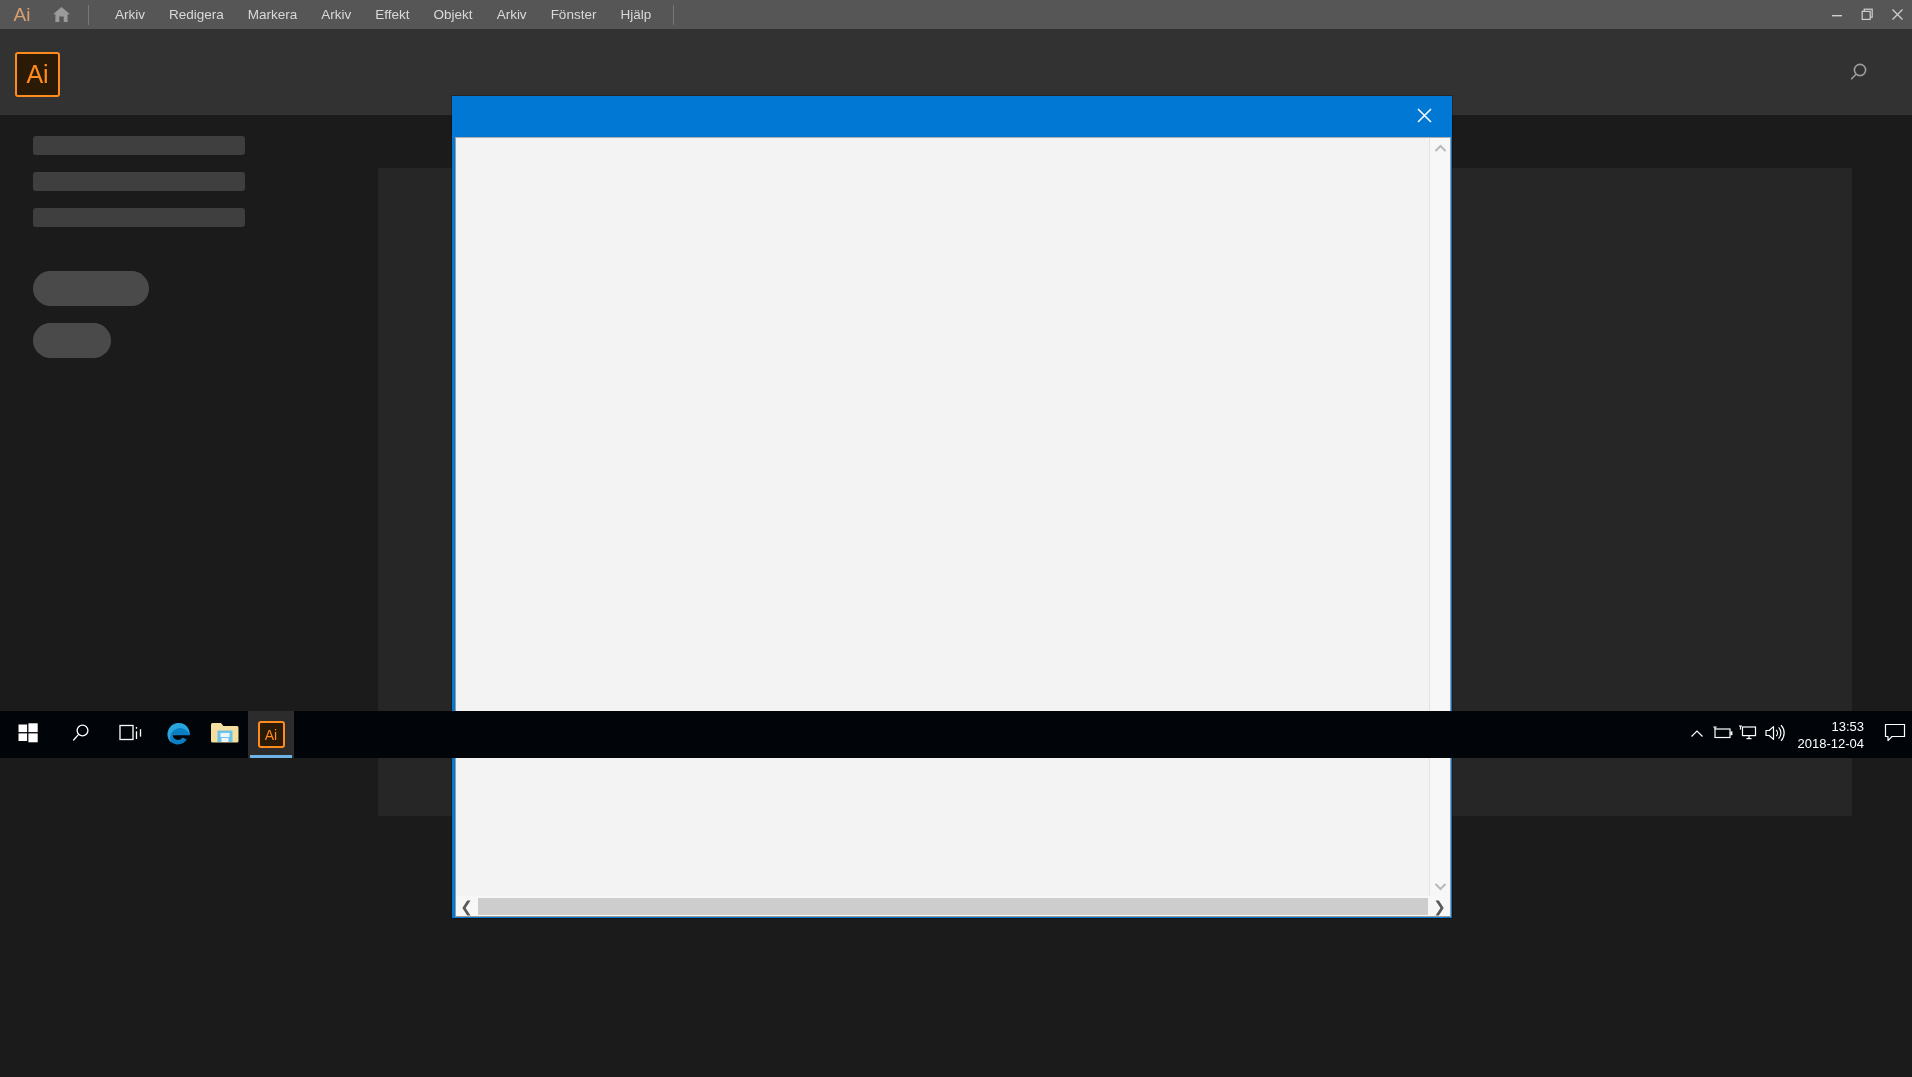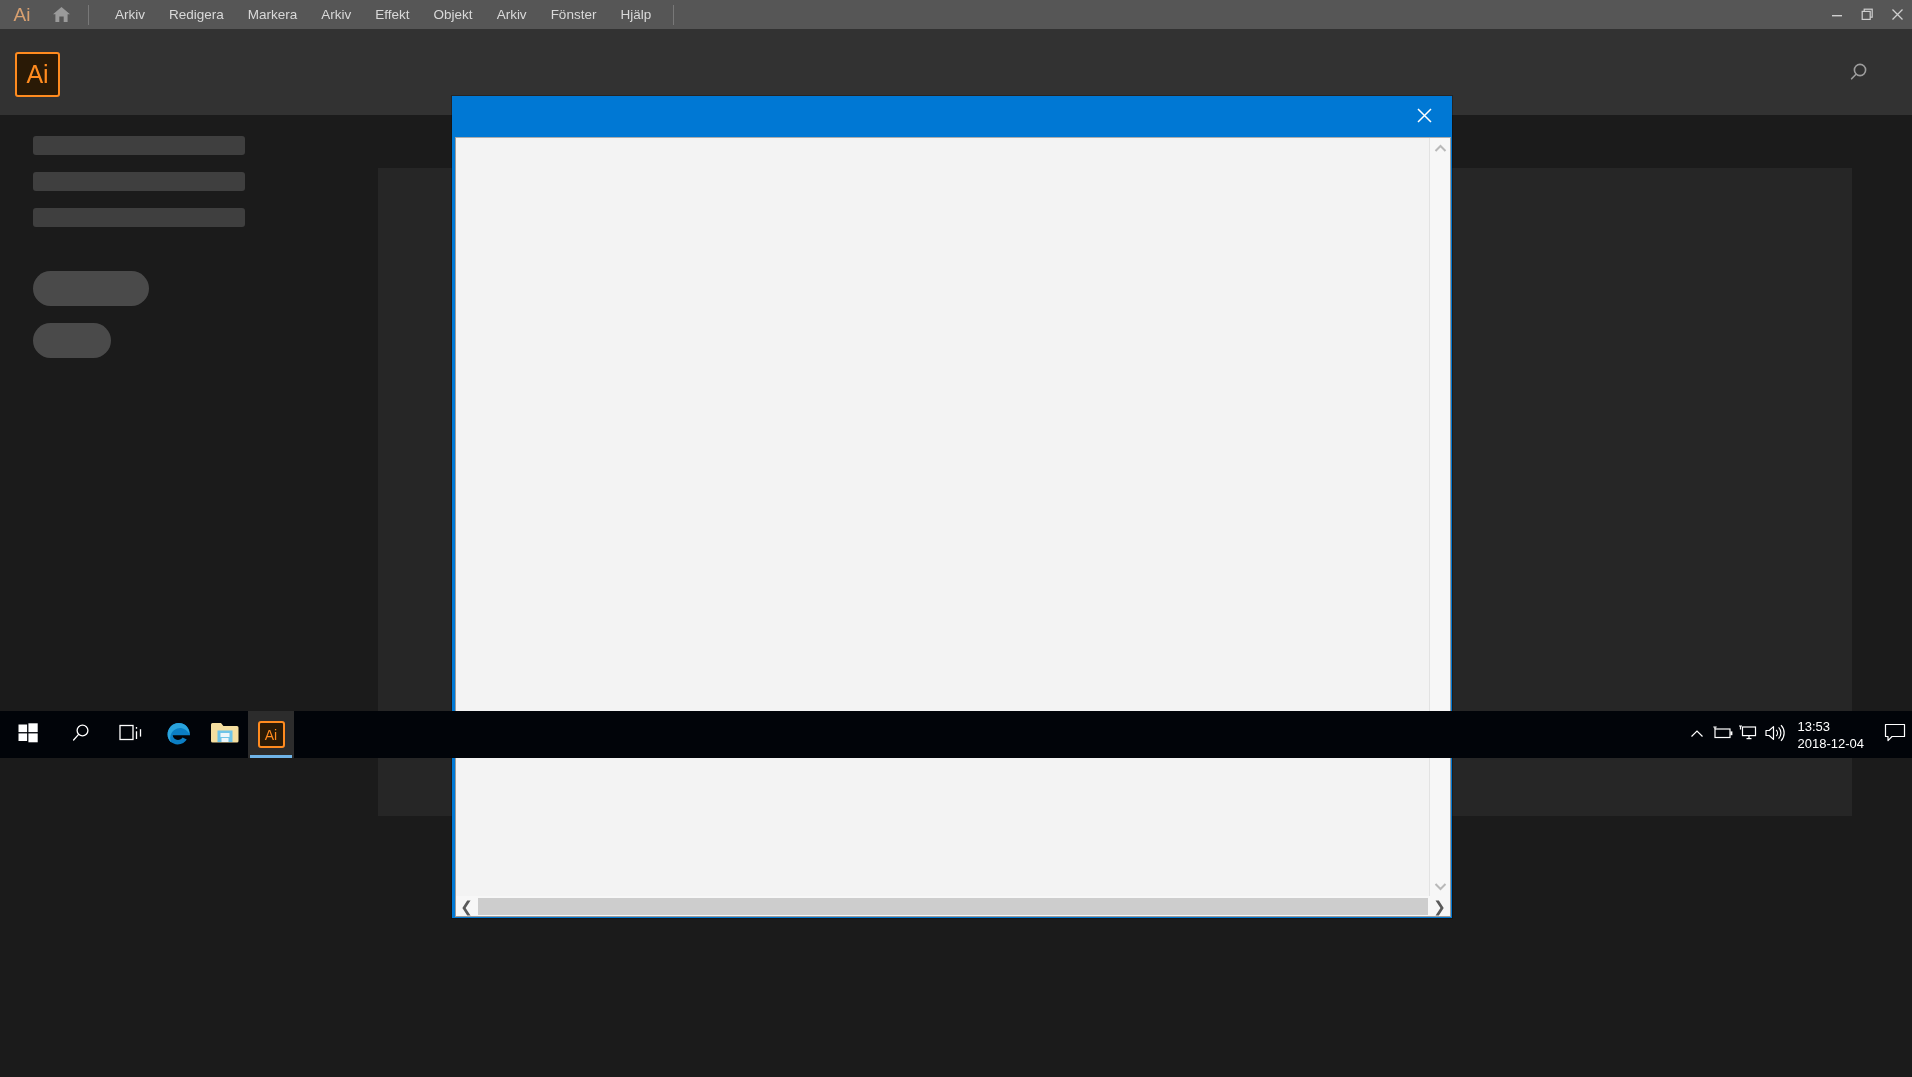--- a/index.html
+++ b/index.html
@@ -266,21 +266,21 @@
   .tray-icon {
     width: 26px; height: 47px;
     display: flex; align-items: center; justify-content: center;
     color: #ffffff;
   }
   .tray-clock {
     height: 47px;
     padding: 0 14px 0 10px;
     display: flex;
     flex-direction: column;
-    align-items: flex-start;
+    align-items: flex-end;
     justify-content: center;
     color: #ffffff;
     font-size: 13px;
     line-height: 17px;
     white-space: nowrap;
   }
   .action-center {
     width: 34px; height: 47px;
     display: flex; align-items: center; justify-content: center;
     color: #ffffff;

